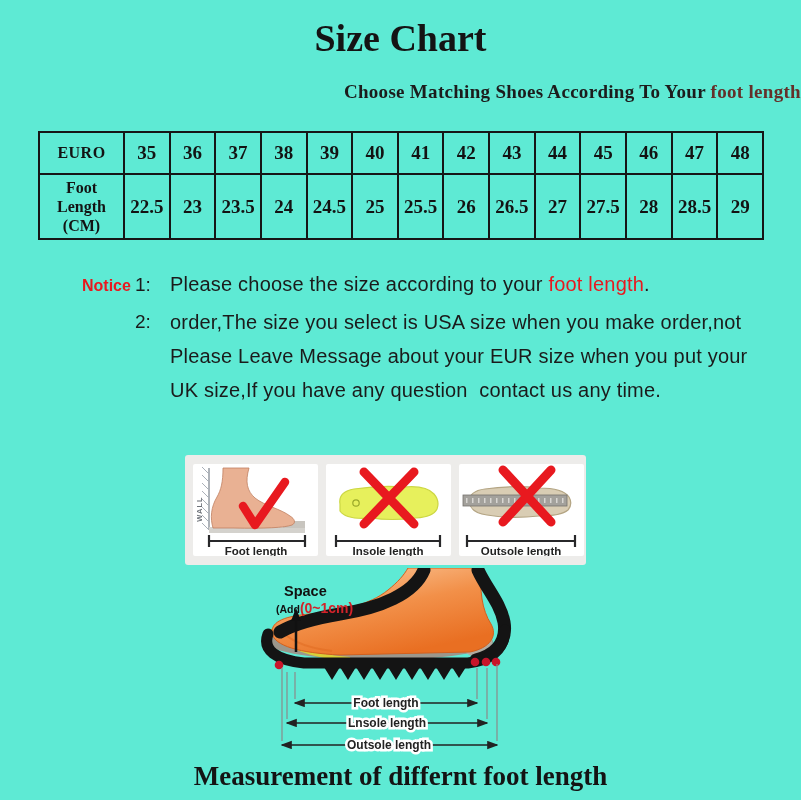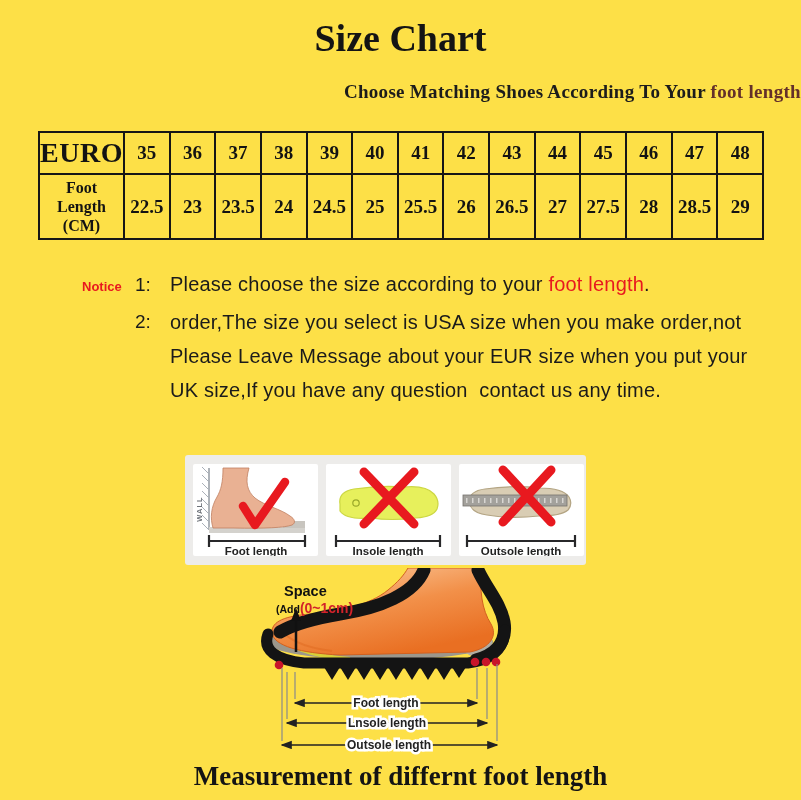--- a/index.html
+++ b/index.html
@@ -1,44 +1,44 @@
 <!DOCTYPE html>
 <html><head>
 <meta charset="utf-8">
 <style>
   html,body { margin:0; padding:0; background:#ffffff; }
-  .page { position:relative; width:801px; height:800px; background:#fde047; overflow:hidden;
+  .page { position:relative; width:801px; height:800px; background:#5eead4; overflow:hidden;
           font-family:"Liberation Sans", sans-serif; }
 
   
   .title { position:absolute; top:16px; left:0; width:100%; text-align:center;
            font-family:"Liberation Serif", serif; font-weight:700; font-size:38px; color:#141414; }
   .subtitle { position:absolute; top:81px; left:0; width:100%; text-align:right;
               font-family:"Liberation Serif", serif; font-weight:700; font-size:19px; color:#1c1c1c;
               letter-spacing:0.3px; }
   .subtitle .maroon { color:#64302a; }
 
   
   table.size-table { position:absolute; top:131px; left:38px; width:726px;
                      border-collapse:collapse; table-layout:fixed; }
   table.size-table th, table.size-table td {
       border:2px solid #161616; text-align:center; vertical-align:middle;
       font-family:"Liberation Serif", serif; font-weight:700; color:#131313; padding:0; }
   table.size-table col.c-head { width:85px; }
   tr.row-euro { height:42px; }
   tr.row-foot { height:65px;margin-left:24px; }
-  tr.row-euro th { font-size:28px; letter-spacing:0.5px;text-align:right; }
+  tr.row-euro th { font-size:16px; letter-spacing:0.5px; }
   tr.row-euro td { font-size:19px; }
   tr.row-foot th { font-size:16px; line-height:1.2; padding:0 10px; }
   tr.row-foot td { font-size:19px; }
 
   
   .notice { position:absolute; top:270px; left:82px; color:#1b1b1b; }
   .n-row1 { display:flex; align-items:baseline; }
-  .notice-label { font-size:13px; font-weight:700; color:#e8191f; width:53px; flex:none; }
+  .notice-label { font-size:16px; font-weight:700; color:#e8191f; width:53px; flex:none; }
   .n-num { width:35px; flex:none; font-size:19px; line-height:30px; }
   .n-text { white-space:pre; font-size:20px; letter-spacing:0.2px; }
   .red { color:#e8191f; }
   .n-row2 { display:flex; margin-top:5px; }
   .n-spacer { width:53px; flex:none; }
   .n-num2 { width:35px; flex:none; font-size:19px; line-height:34px; }
   .n-line { line-height:34px; white-space:pre; font-size:20px; letter-spacing:0.2px; }
 
   
   .strip { position:absolute; top:455px; left:185px; width:401px; height:110px;

